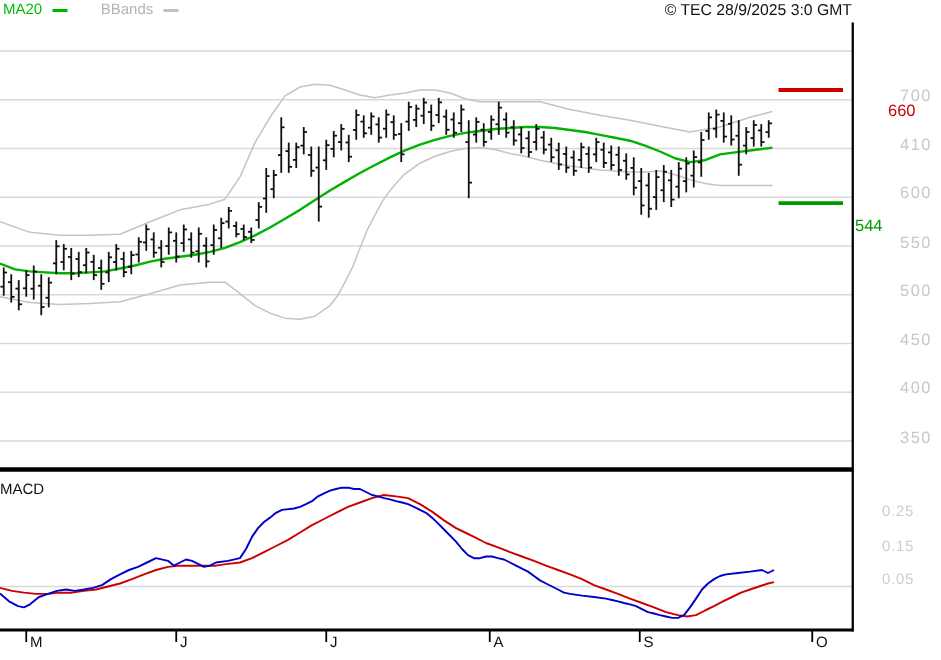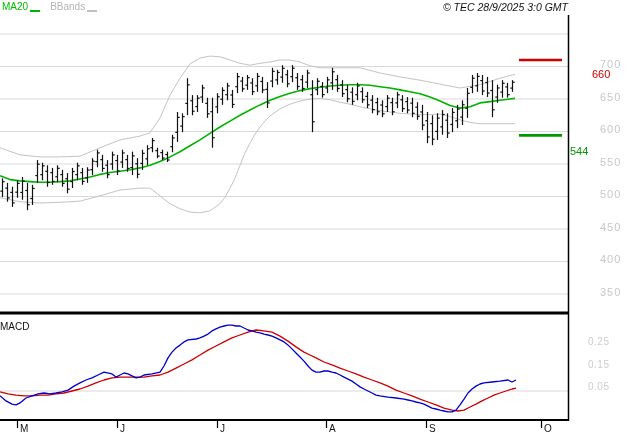--- a/index.html
+++ b/index.html
@@ -2,41 +2,41 @@
 <html><head>
 <meta charset="utf-8">
 <style>
   html,body{margin:0;padding:0;background:#ffffff;}
   #chart-root{
     position:relative;width:627px;height:440px;background:#ffffff;overflow:hidden;
     font-family:"Liberation Sans", sans-serif;
   }
   .lbl{position:absolute;white-space:nowrap;}
   #legend{position:absolute;left:2px;top:1px;font-size:10px;display:flex;align-items:center;gap:4px;}
-  .legend-item{display:flex;align-items:flex-end;gap:2px;}
+  .legend-item{display:flex;align-items:center;gap:7px;}
   .swatch{display:inline-block;width:10px;height:2px;}
-  #copyright{position:absolute;top:1px;right:59px;font-size:10.5px;font-style:italic;color:#111;margin-left:40px;}
+  #copyright{position:absolute;top:1px;right:59px;font-size:10.5px;color:#111;margin-left:40px;}
   #macd-label{position:absolute;left:0;top:321px;font-size:10px;color:#111;}
   .price-tick{font-size:11px;letter-spacing:1px;color:#c8c8c8;line-height:12px;height:12px;margin-top:24px;}
   .macd-tick{font-size:10px;letter-spacing:0.5px;color:#cdcdcd;line-height:12px;height:12px;}
   .month-lbl{font-size:10px;color:#111;line-height:11px;}
   .level-lbl{font-size:11px;line-height:12px;}
   svg{position:absolute;left:0;top:0;}
 </style>
 </head>
 <body>
 
 <div id="chart-root">
 
   <div id="legend">
     <span class="legend-item">
       <span style="color:#00bb00;">MA20</span>
       <span class="swatch" style="background:#00b300;"></span>
     </span>
-    <span class="legend-item" style="margin-left:6px;">
+    <span class="legend-item" style="margin-left:18px;">
       <span style="color:#b4b4b4;">BBands</span>
       <span class="swatch" style="background:#c0c0c0;"></span>
     </span>
   </div>
 
   <div id="copyright" class="lbl">© TEC 28/9/2025 3:0 GMT</div>
 
   <svg id="plot" width="627" height="440" viewBox="0 0 627 440">
     <g id="g-grid">
         <line x1="0" x2="569" y1="34" y2="34" stroke="#d9d9d9" stroke-width="1"></line>
@@ -394,21 +394,21 @@
         <line x1="326.5" x2="326.5" y1="420" y2="428" stroke="#000000" stroke-width="1.2"></line>
         <line x1="426.5" x2="426.5" y1="420" y2="428" stroke="#000000" stroke-width="1.2"></line>
         <line x1="541.5" x2="541.5" y1="420" y2="428" stroke="#000000" stroke-width="1.2"></line>
       </g>
   </svg>
 
   <div id="macd-label" class="lbl">MACD</div>
 
   <div id="price-labels">
       <div class="lbl price-tick" style="left: 600px; top: 34px;">700</div>
-      <div class="lbl price-tick" style="left: 600px; top: 66.5px;">650</div>
+      <div class="lbl price-tick" style="left: 600px; top: 66.5px;">410</div>
       <div class="lbl price-tick" style="left: 600px; top: 99px;">600</div>
       <div class="lbl price-tick" style="left: 600px; top: 131.5px;">550</div>
       <div class="lbl price-tick" style="left: 600px; top: 164px;">500</div>
       <div class="lbl price-tick" style="left: 600px; top: 196.5px;">450</div>
       <div class="lbl price-tick" style="left: 600px; top: 229px;">400</div>
       <div class="lbl price-tick" style="left: 600px; top: 261.5px;">350</div>
     </div>
   <div id="level-labels">
       <div class="lbl level-lbl" style="left: 592px; top: 68px; color: rgb(204, 0, 0);">660</div>
       <div class="lbl level-lbl" style="left: 570px; top: 129.4px; color: rgb(0, 153, 0); margin-top: 16px;">544</div>

